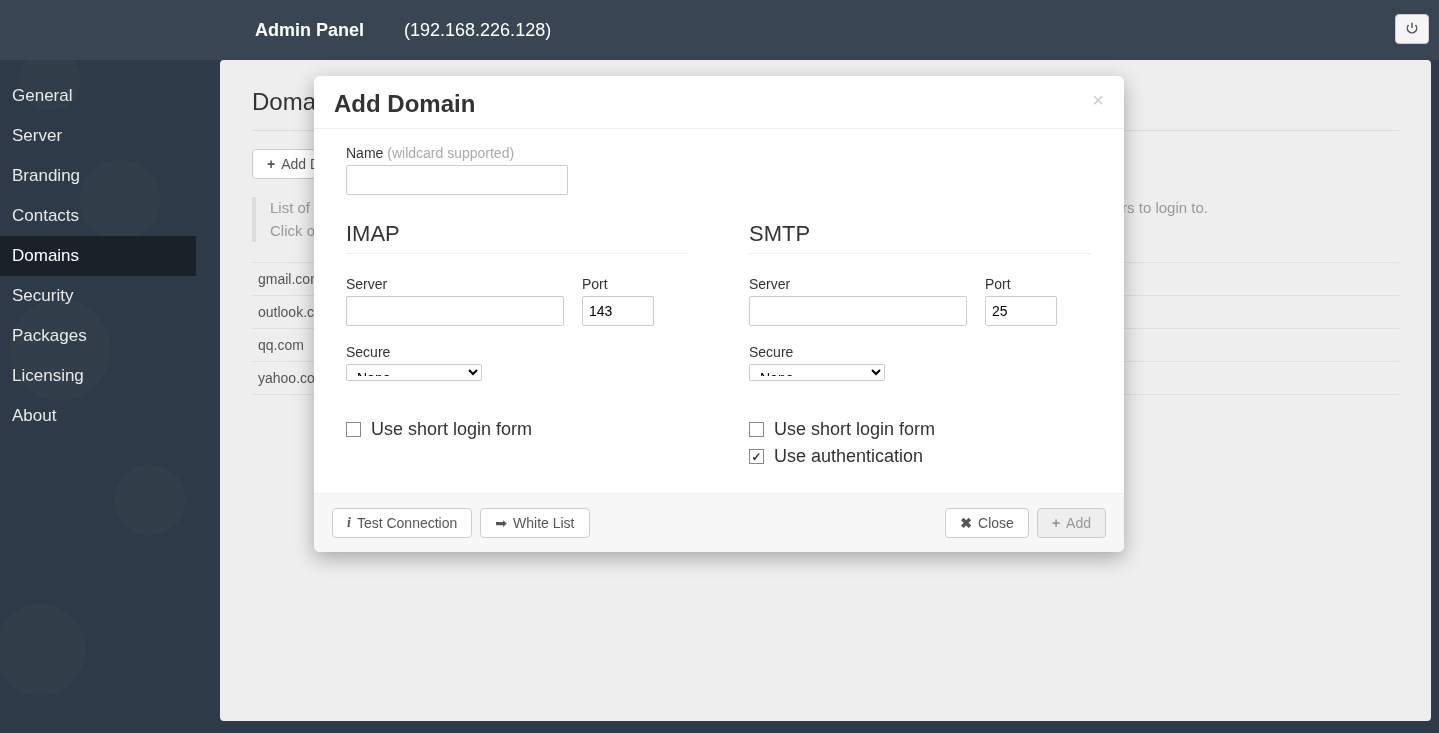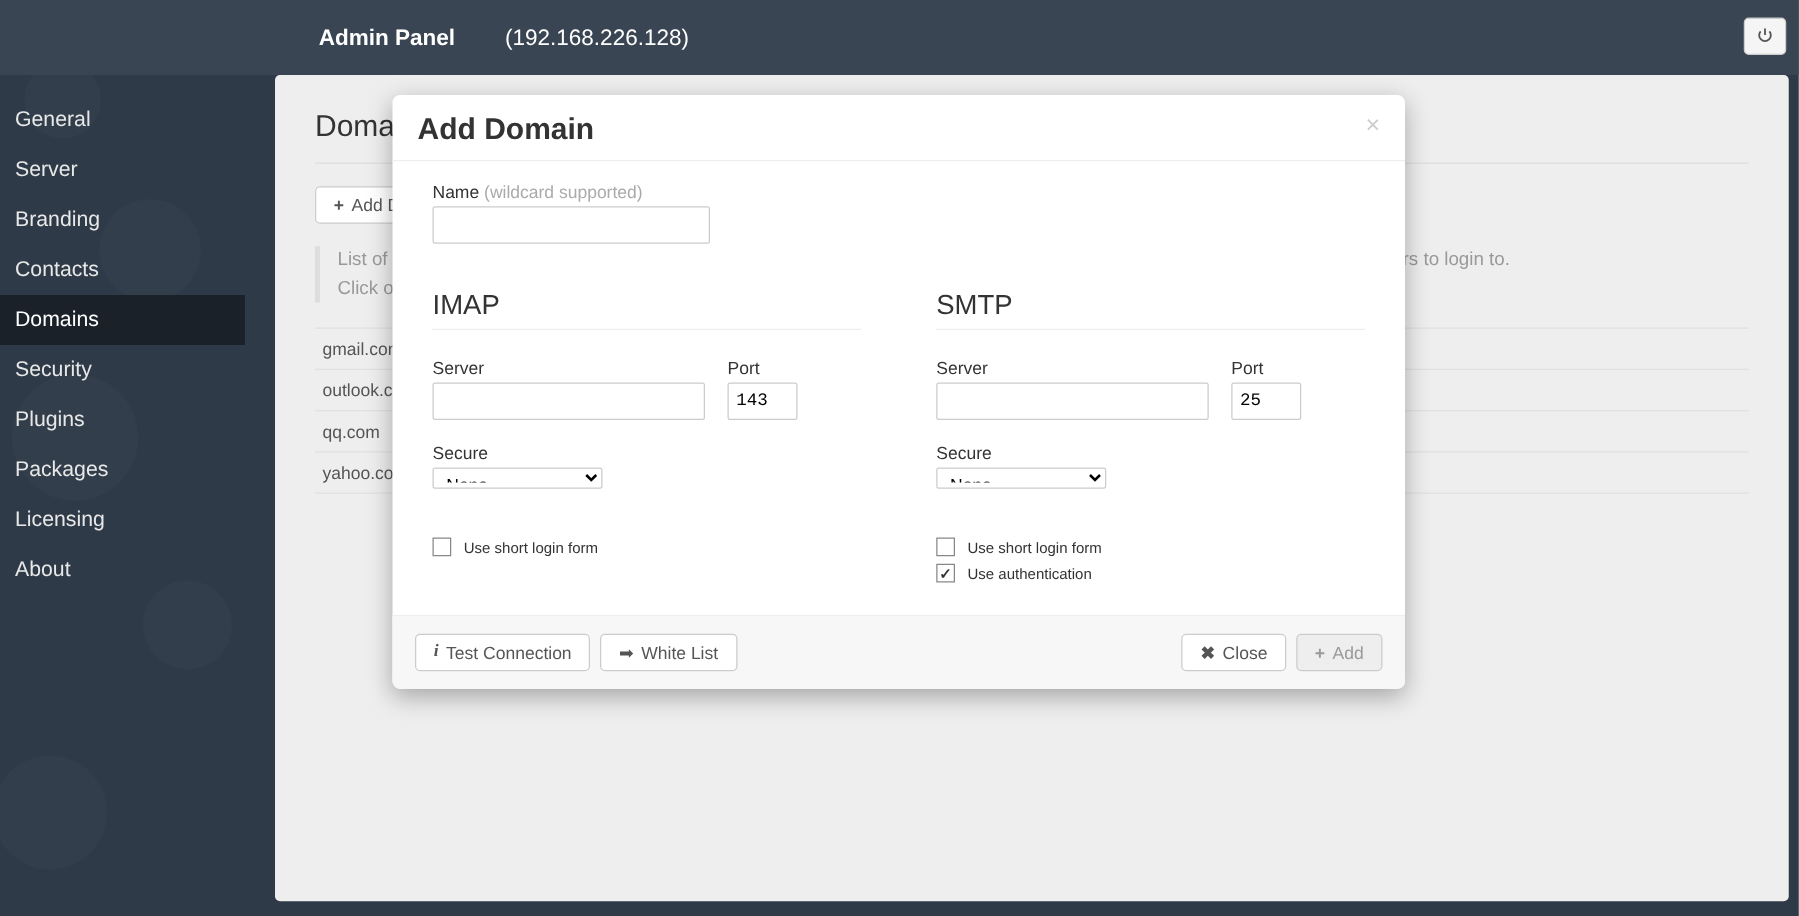--- a/index.html
+++ b/index.html
@@ -160,40 +160,40 @@
     border-radius: 2px;
     padding: 4px 6px;
     font-size: 14px;
     background: #fff;
   }
   .txt-input { height: 30px; }
   .name-input { width: 222px; }
   .cols {
     display: flex;
     gap: 60px;
-    margin-top: 36px;
+    margin-top: 26px;
   }
   .col { flex: 1; }
   .col h3 {
     font-size: 22px;
     font-weight: 400;
     color: #333;
     padding-bottom: 6px;
     border-bottom: 1px solid #eee;
     margin-bottom: 22px;
   }
   .row { display: flex; gap: 18px; margin-bottom: 18px; }
   .server-input { width: 218px; }
-  .port-input { width: 56px; font-family: Liberation Mono, monospace; }
+  .port-input { width: 72px; }
   .secure-select { width: 136px; height: 17px; }
   .chk-row {
     display: flex;
     align-items: center;
     gap: 10px;
-    font-size: 12px;
+    font-size: 18px;
     color: #333;
     margin-bottom: 6px;
     margin-top: 6px;
   }
   .chk {
     width: 15px; height: 15px;
     border: 1px solid #888;
     display: inline-flex;
     align-items: center;
     justify-content: center;
@@ -240,21 +240,20 @@
 </div>
 
 <div class="sidebar">
   <div style="height:16px"></div>
   <div class="sidebar-item"><span>General</span></div>
   <div class="sidebar-item"><span>Server</span></div>
   <div class="sidebar-item"><span>Branding</span></div>
   <div class="sidebar-item"><span>Contacts</span></div>
   <div class="sidebar-item active"><span>Domains</span></div>
   <div class="sidebar-item"><span>Security</span></div>
-  <div class="sidebar-item"><span>Plugins</span></div>
   <div class="sidebar-item"><span>Packages</span></div>
   <div class="sidebar-item"><span>Licensing</span></div>
   <div class="sidebar-item"><span>About</span></div>
 </div>
 
 <div class="main">
   <div class="page-title">Domains</div>
   <div class="hr"></div>
   <button class="btn">
     <span style="font-weight:bold;">+</span>

